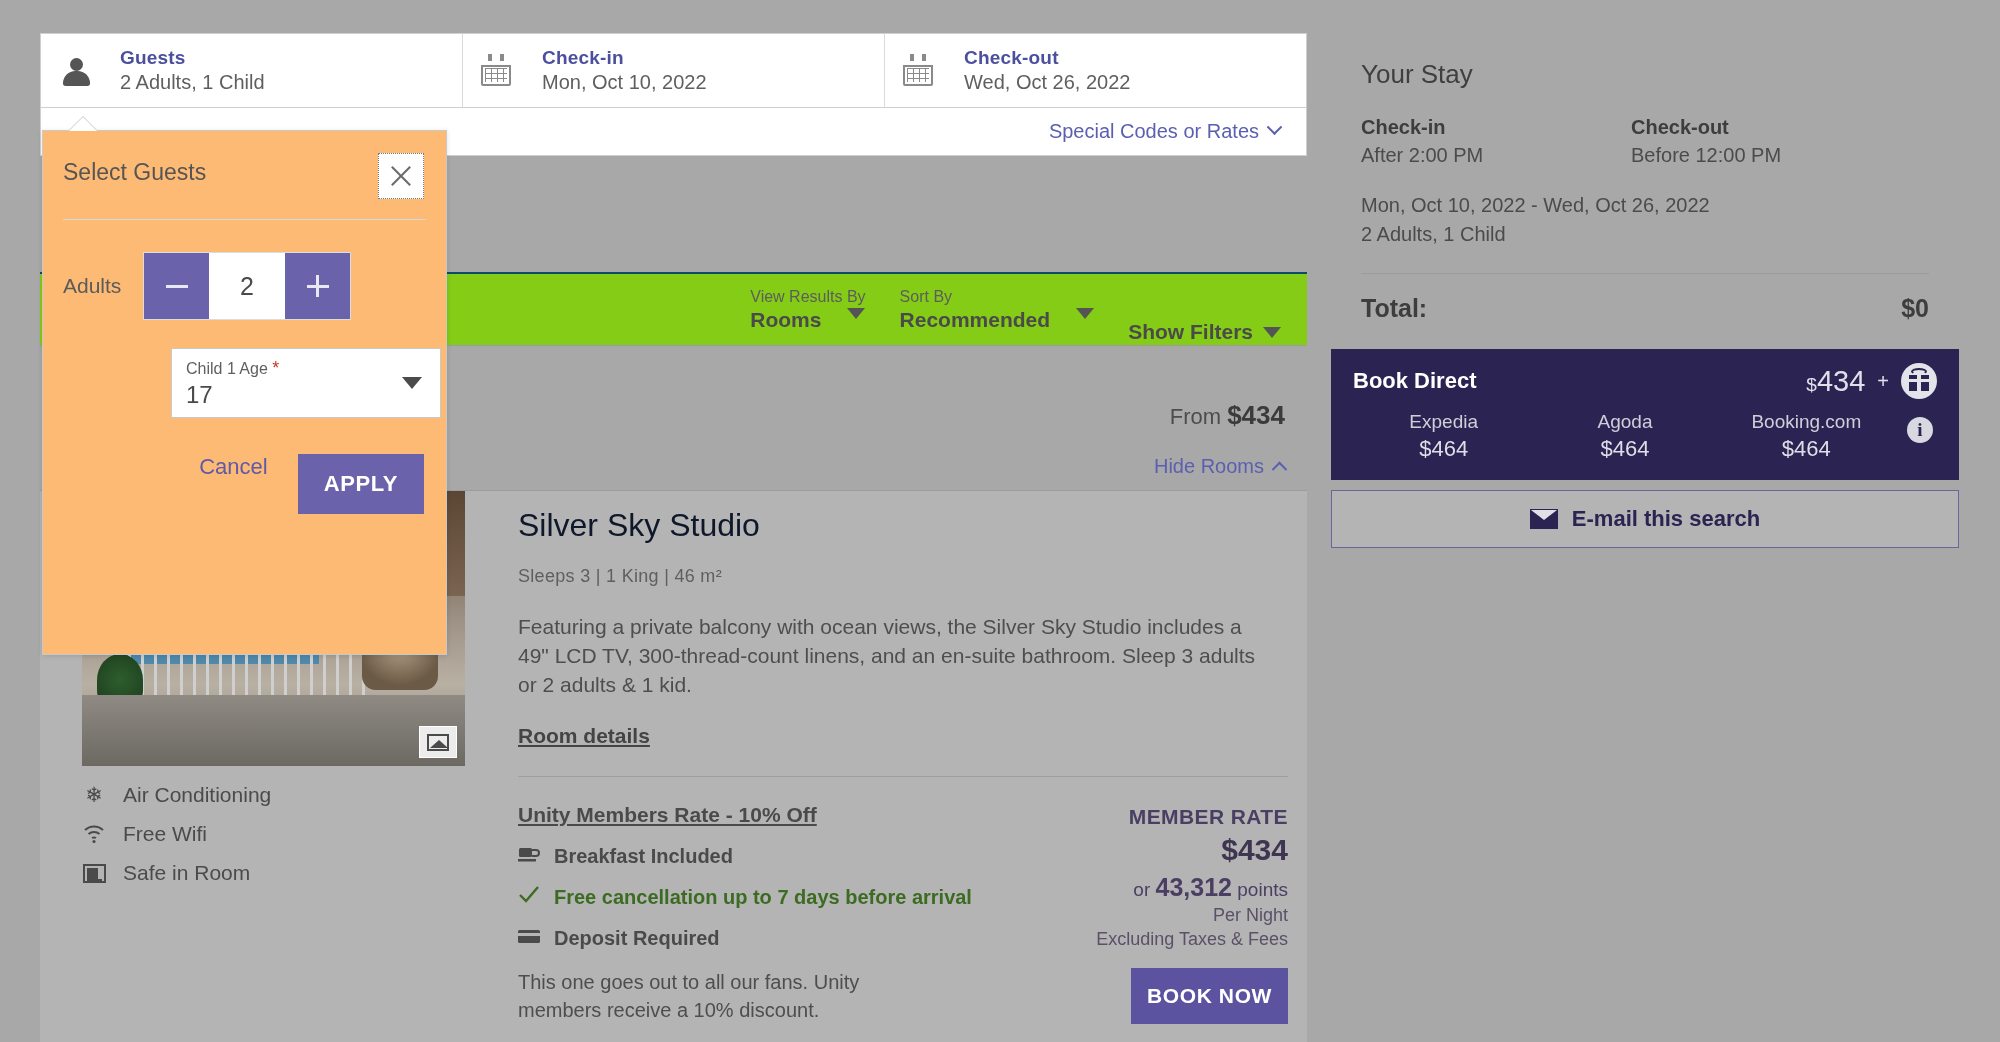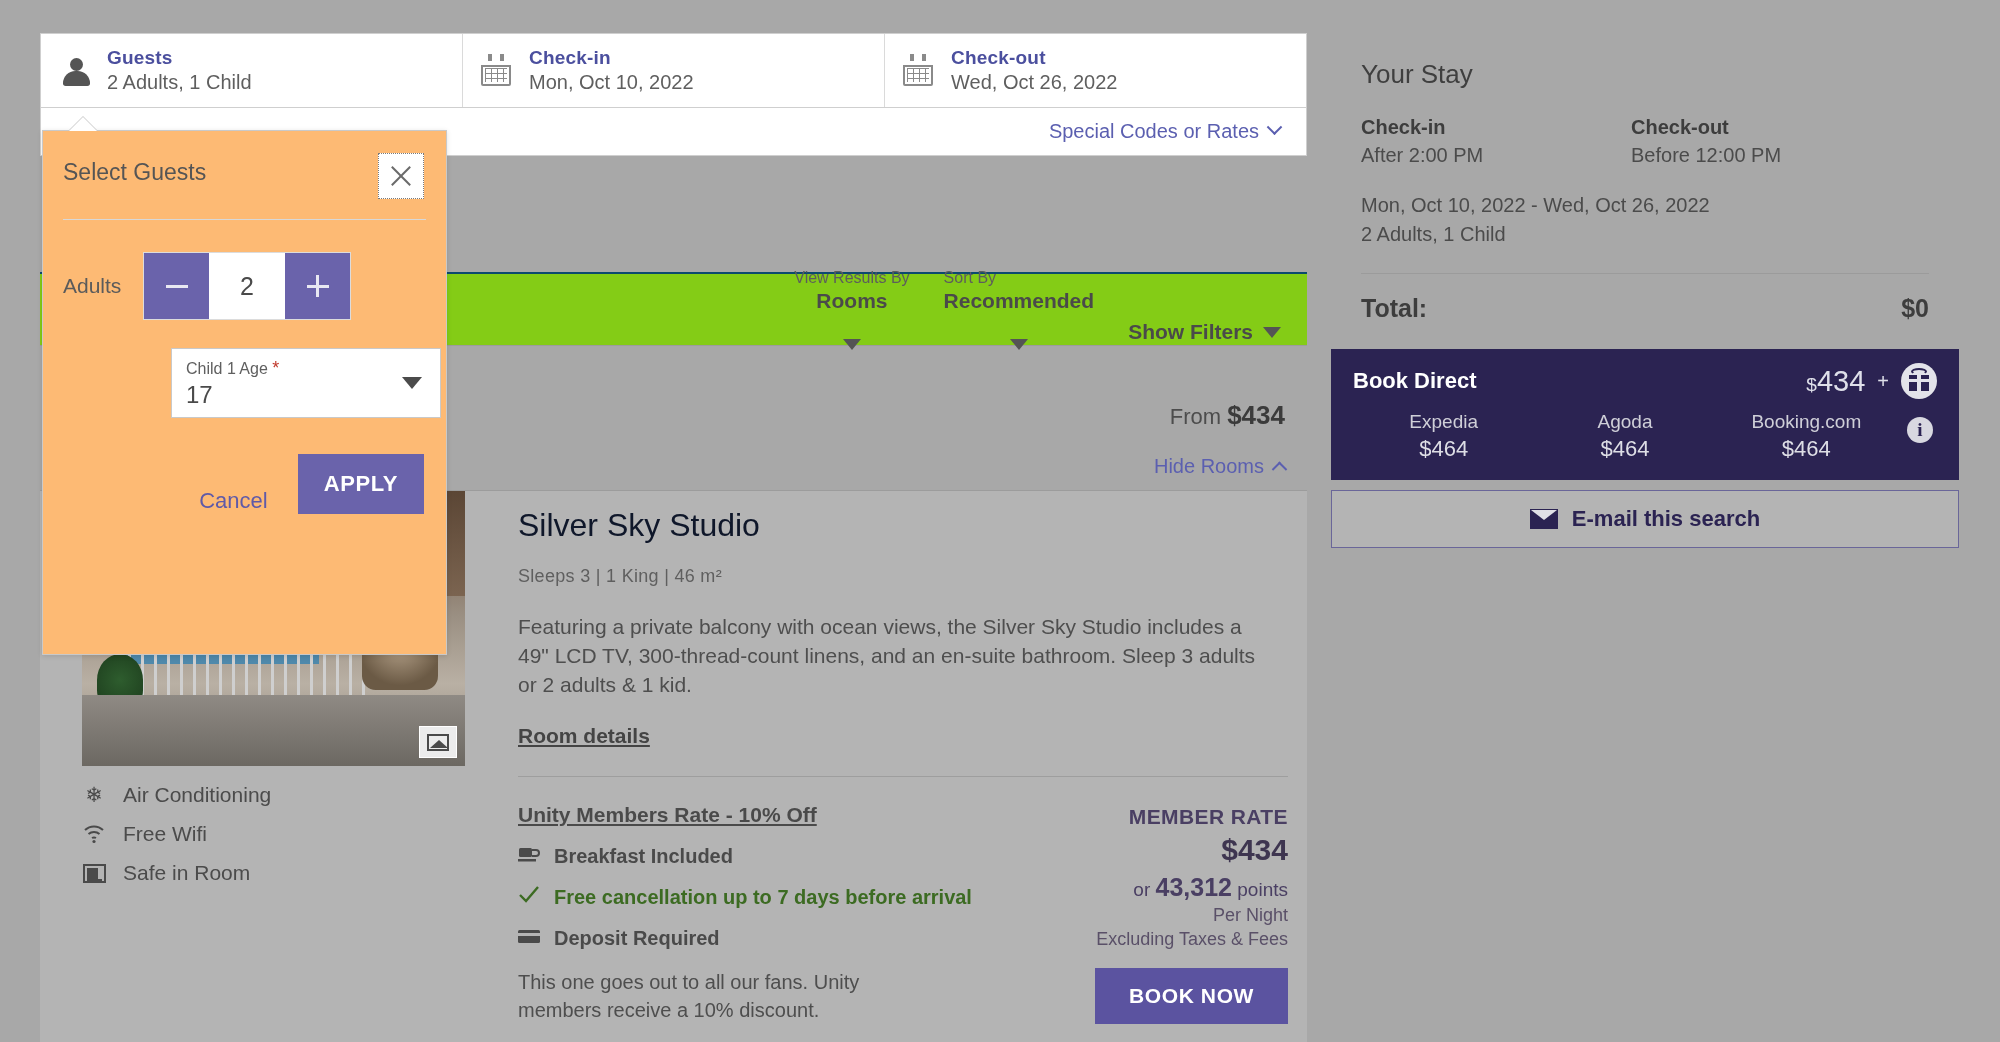--- a/index.html
+++ b/index.html
@@ -20,21 +20,21 @@
     background: #fff; border: 1px solid #cfcfcf;
     display: flex;
   }
   .sb-cell {
     flex: 1 1 0; display: flex; align-items: center;
     padding: 0 18px; gap: 14px;
     border-right: 1px solid #dadada;
   }
   .sb-cell:last-child { border-right: none; }
   .sb-ico { width: 34px; height: 34px; flex: 0 0 34px; position: relative; }
-  .sb-txt { display: flex; flex-direction: column; gap: 2px; }
+  .sb-txt { display: flex; flex-direction: column; gap: 2px; margin-left: 13px; }
   .sb-label {
     font-size: 19px; font-weight: bold; color: #4b4f9e; letter-spacing: .2px;
   }
   .sb-value { font-size: 20px; color: #5f5f5f; }
 
   
   .ico-person .head {
     position: absolute; left: 11px; top: 4px; width: 13px; height: 13px;
     background: #555; border-radius: 50%;
   }
@@ -77,21 +77,21 @@
   
   .filterbar {
     position: absolute; left: 40px; top: 272px; width: 1267px; height: 74px;
     background: #84cc16; border-top: 2px solid #0c4a6e; border-bottom: 1px solid #9c9c9c;
     display: flex; align-items: center; justify-content: flex-end;
     gap: 34px; padding-right: 26px;
   }
   .fb-group { display: flex; flex-direction: column; gap: 2px; }
   .fb-cap { font-size: 16px; color: #5d5d5d; }
   .fb-val { font-size: 21px; font-weight: bold; color: #4a4a4a;
-            display: flex; align-items: center; gap: 26px; flex-direction: column; }
+            display: flex; gap: 26px; }
   .caret-d {
     width: 0; height: 0; border-left: 9px solid transparent;
     border-right: 9px solid transparent; border-top: 11px solid #545454;
   }
   .fb-show { font-size: 21px; font-weight: bold; color: #4a4a4a;
              display: flex; align-items: center; gap: 10px; align-self: flex-end;
              padding-bottom: 1px; }
 
   
   .from-price {
@@ -167,21 +167,21 @@
 
   .rate-right { flex: 1; text-align: right; padding-top: 2px; }
   .member-rate { font-size: 21px; font-weight: bold; color: #4a3f63; letter-spacing: .4px; }
   .rate-price { font-size: 30px; font-weight: bold; color: #3e3550; margin-top: 4px; }
   .rate-points { font-size: 19px; color: #4a3f63; margin-top: 6px; }
   .rate-points b { font-size: 25px; }
   .rate-sub { font-size: 18px; color: #5a5068; margin-top: 3px; }
   .book-now {
     margin-top: 18px; display: inline-block; background: #5b53a0; color: #fff;
     font-size: 21px; font-weight: bold; letter-spacing: .6px;
-    padding: 16px 34px; border: none; cursor: pointer;
+    padding: 16px 16px; border: none; cursor: pointer;
   }
 
   
   .rail { position: absolute; left: 1331px; top: 33px; width: 628px; }
   .your-stay { padding: 26px 30px 0 30px; }
   .ys-title { font-size: 26px; color: #3f3f3f; }
   .ys-grid { display: flex; margin-top: 26px; }
   .ys-col { width: 270px; }
   .ys-h { font-size: 20px; font-weight: bold; color: #3d3d3d; }
   .ys-v { font-size: 20px; color: #4b4b4b; margin-top: 5px; }
@@ -288,21 +288,21 @@
   }
   .age-label { font-size: 16px; color: #5f5f5f; }
   .age-label .req { color: #c0392b; font-size: 18px; }
   .age-value { font-size: 24px; color: #4a4a4a; margin-top: 2px; }
   .age-caret {
     position: absolute; right: 18px; top: 28px;
     width: 0; height: 0; border-left: 10px solid transparent;
     border-right: 10px solid transparent; border-top: 12px solid #4b4b4b;
   }
 
-  .modal-actions { display: flex; align-items: flex-end; justify-content: flex-end;
+  .modal-actions { display: flex; align-items: flex-start; justify-content: flex-end;
                    gap: 30px; padding: 36px 22px 0 0; }
   .cancel-btn { background: none; border: none; font-size: 22px; color: #5f5aa8; cursor: pointer;
                 font-family: "Liberation Sans", sans-serif; }
   .apply-btn {
     background: #6a63ab; border: none; color: #fff; font-size: 22px; font-weight: bold;
     letter-spacing: .6px; padding: 17px 26px; cursor: pointer;
     font-family: "Liberation Sans", sans-serif;
   }
 </style>
 </head>

